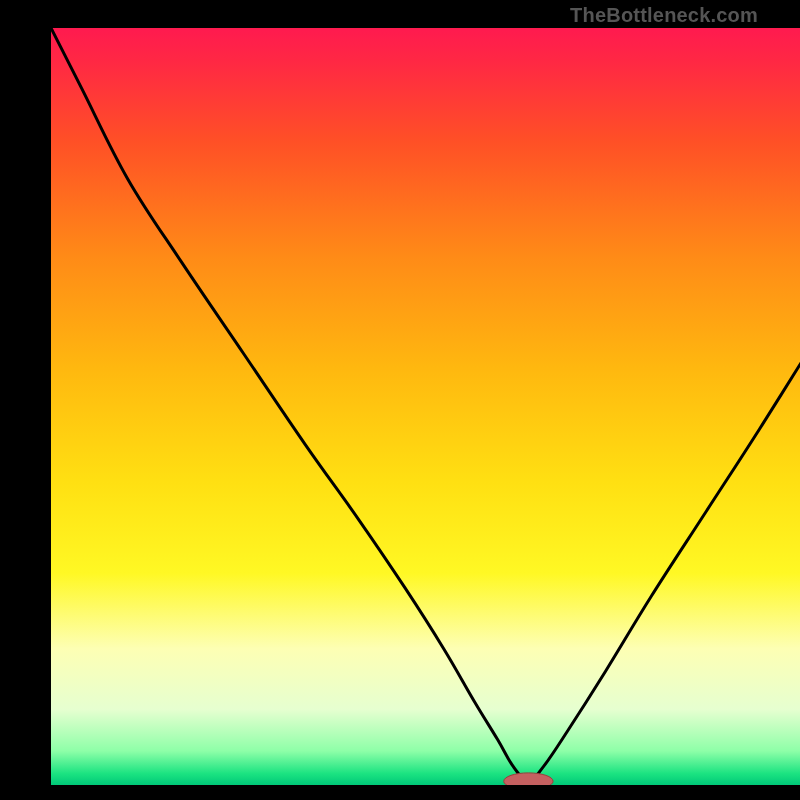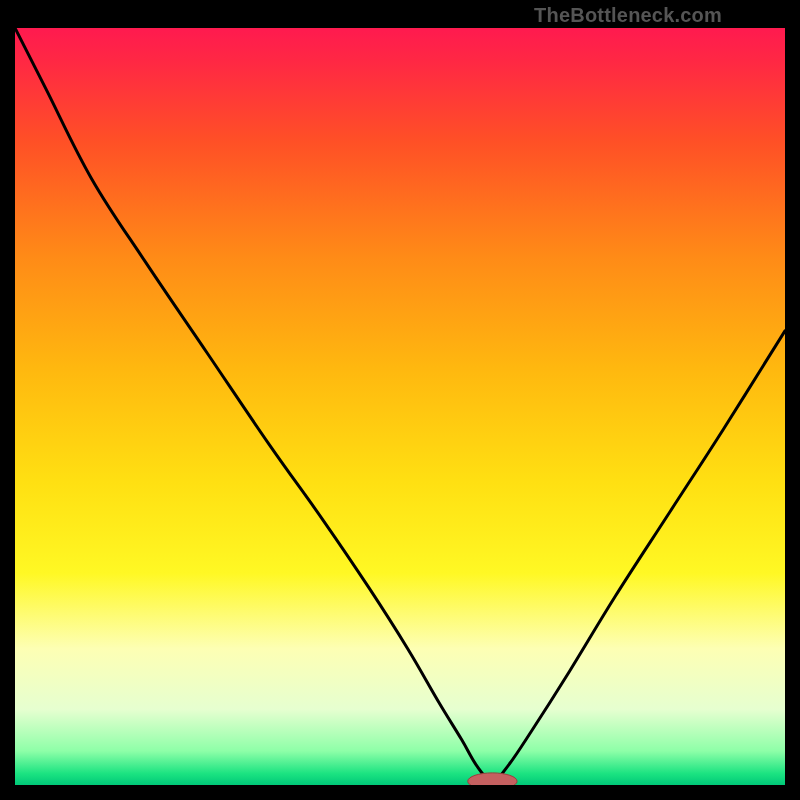--- a/index.html
+++ b/index.html
@@ -9,20 +9,21 @@
     height: 800px;
     background: #000;
     font-family: Arial, Helvetica, sans-serif;
     overflow: hidden;
   }
   .stage {
     position: relative;
     width: 732px;
     height: 800px;
     background: #000;
+    margin-left: 36px;
   }
   .watermark {
     position: absolute;
     top: 4px;
     right: 10px;
     color: #555;
     font-size: 20px;
     font-weight: 600;
     letter-spacing: 0.2px;
     user-select: none;

